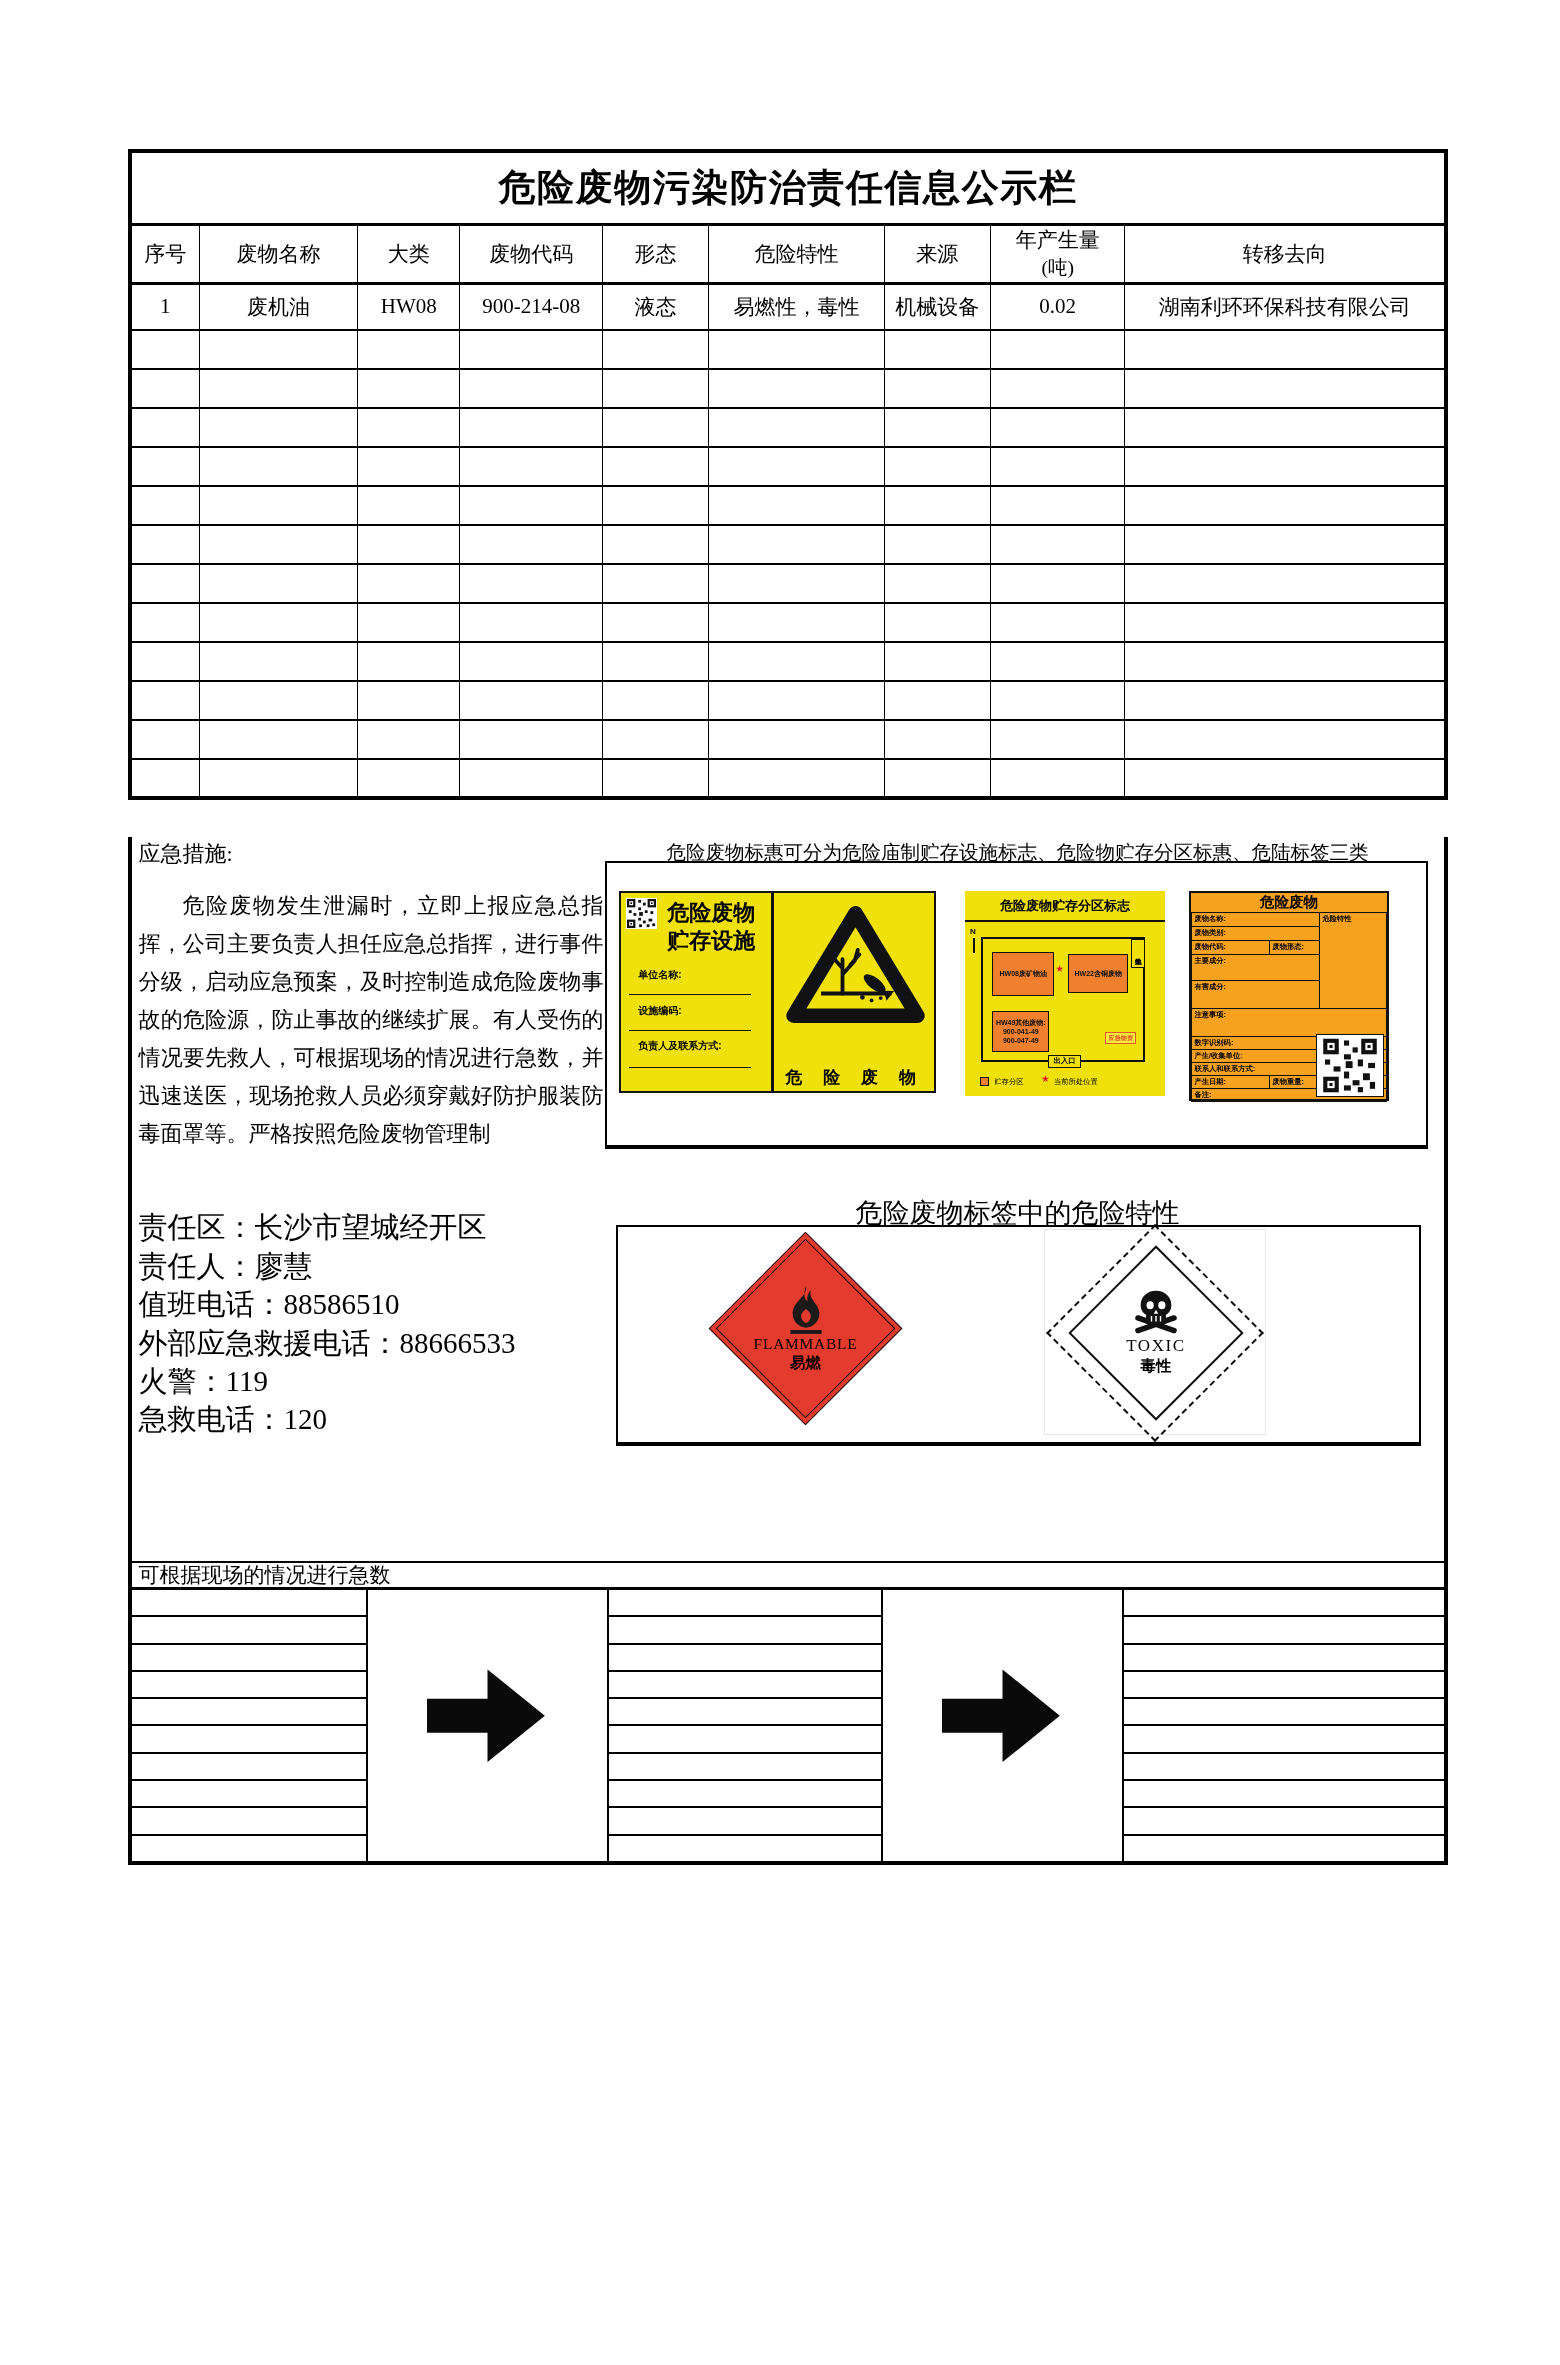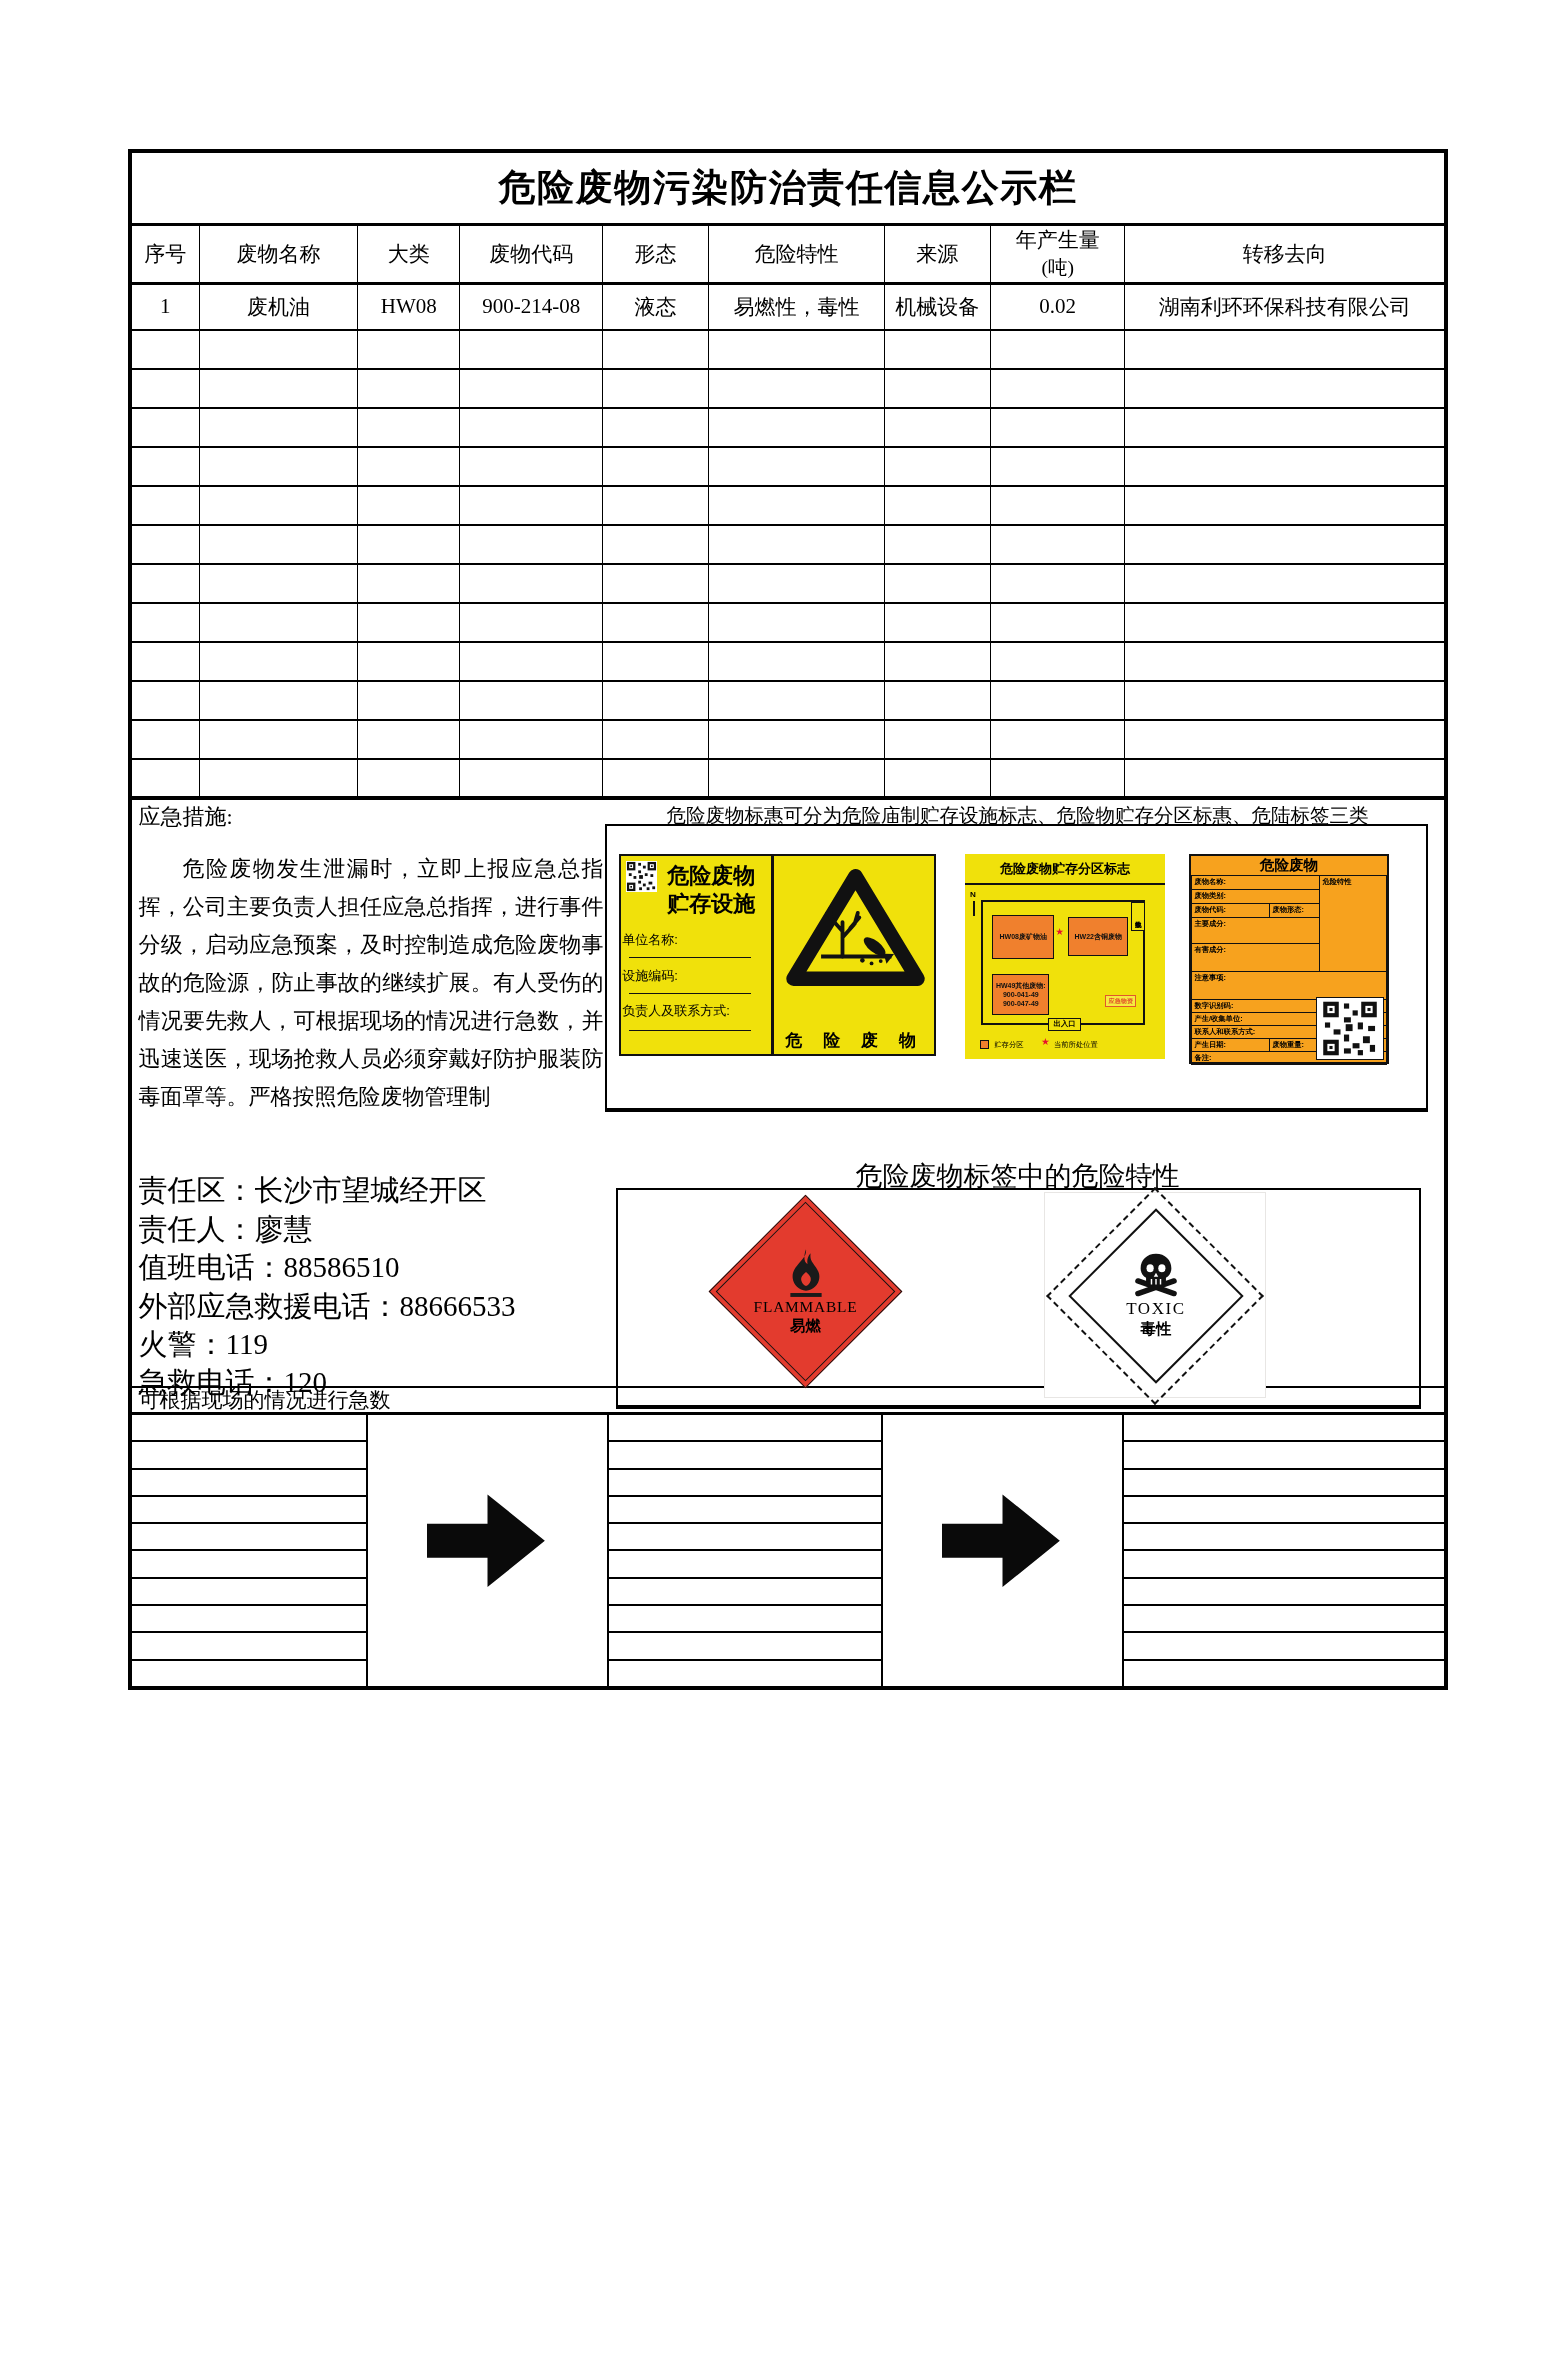--- a/index.html
+++ b/index.html
@@ -13,35 +13,35 @@
   
   #top-table { width:100%; border-collapse:collapse; table-layout:fixed; border:4.1px solid #000; }
   #top-table td { border:1.6px solid #000; text-align:center; vertical-align:middle; overflow:hidden; }
   #top-table td.title-cell { height:73px; font-size:37px; font-weight:bold; letter-spacing:1.6px; border-bottom:3.3px solid #000; }
   #top-table tr.hdr td { height:59px; font-size:21px; border-bottom:3.3px solid #000; }
   #top-table tr.hdr .unit { font-size:19.5px; }
   #top-table tr.data td { height:47px; font-size:21px; border-bottom:2.4px solid #000; }
   #top-table tr.empty td { height:39px; border-bottom:2.4px solid #000; }
 
   
-  #middle { position:relative; height:586px; border-left:4.1px solid #000; border-right:4.1px solid #000; }
+  #middle { position:relative; height:724px; border-left:4.1px solid #000; border-right:4.1px solid #000;margin-top:37px; }
   .em-label { position:absolute; left:6.5px; top:1.6px; font-size:22px; }
   .signs-intro { position:absolute; left:475px; top:1.6px; width:821px; text-align:center; font-size:19.5px; }
   .para { position:absolute; left:6.5px; top:50px; width:465px; font-size:22px; line-height:38px; text-align:justify; text-indent:2em; }
   .contact-line { position:absolute; left:6.5px; font-size:29px; }
 
   
   #labels-box { position:absolute; left:473px; top:23.6px; width:823px; height:288px; border:2.4px solid #000; border-bottom:4.9px solid #000; }
 
   
   #label1 { position:absolute; left:12.2px; top:28.4px; width:317px; height:202px; background:#F0E10B; border:2.4px solid #111;
             font-family:"Liberation Sans","DejaVu Sans",sans-serif; }
   #label1 .divider { position:absolute; left:150px; top:0; bottom:0; width:2.4px; background:#111; }
   #label1 .l1-title { position:absolute; left:32.5px; top:6.5px; width:115px; text-align:center; font-size:22px; font-weight:bold; line-height:28px; }
-  #label1 .l1-field { position:absolute; left:1px; font-size:13px; font-weight:normal; }
+  #label1 .l1-field { position:absolute; left:17px; font-size:10px; font-weight:bold; }
   #label1 .l1-line { position:absolute; left:8.1px; width:122px; border-top:1.6px solid #111; }
   #label1 .l1-qr { position:absolute; left:4.9px; top:4.9px; width:31px; height:31px; }
   #label1 .tri-wrap { position:absolute; left:159px; top:8.1px; width:151px; height:130px; }
   #label1 .l1-bottom { position:absolute; left:152px; top:173px; width:163px; text-align:center; font-size:17px; font-weight:bold; letter-spacing:8.1px; }
 
   
   #label2 { position:absolute; left:358px; top:28.4px; width:200px; height:205px; background:#F0E10B;
             font-family:"Liberation Sans","DejaVu Sans",sans-serif; }
   #label2 .z-title { position:absolute; left:0; top:6.5px; width:100%; text-align:center; font-size:13px; font-weight:bold; }
   #label2 .z-titleline { position:absolute; left:0; top:29px; width:100%; border-top:2.4px solid #111; }

